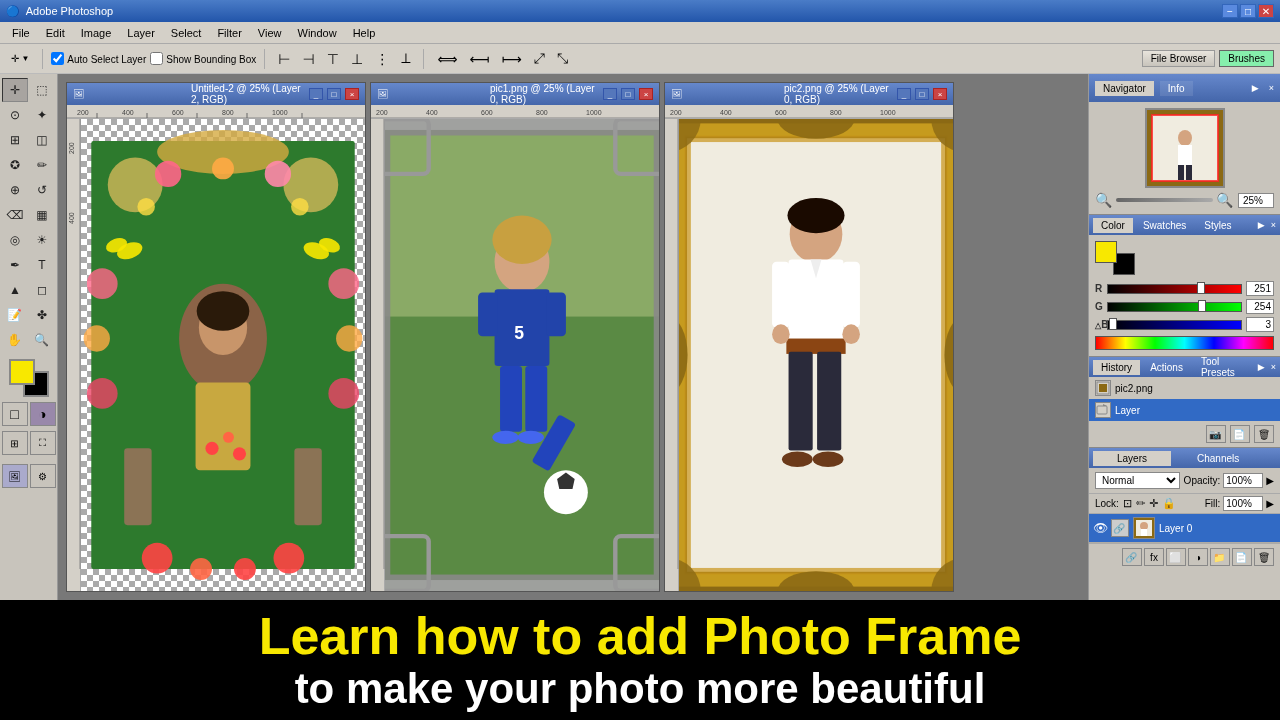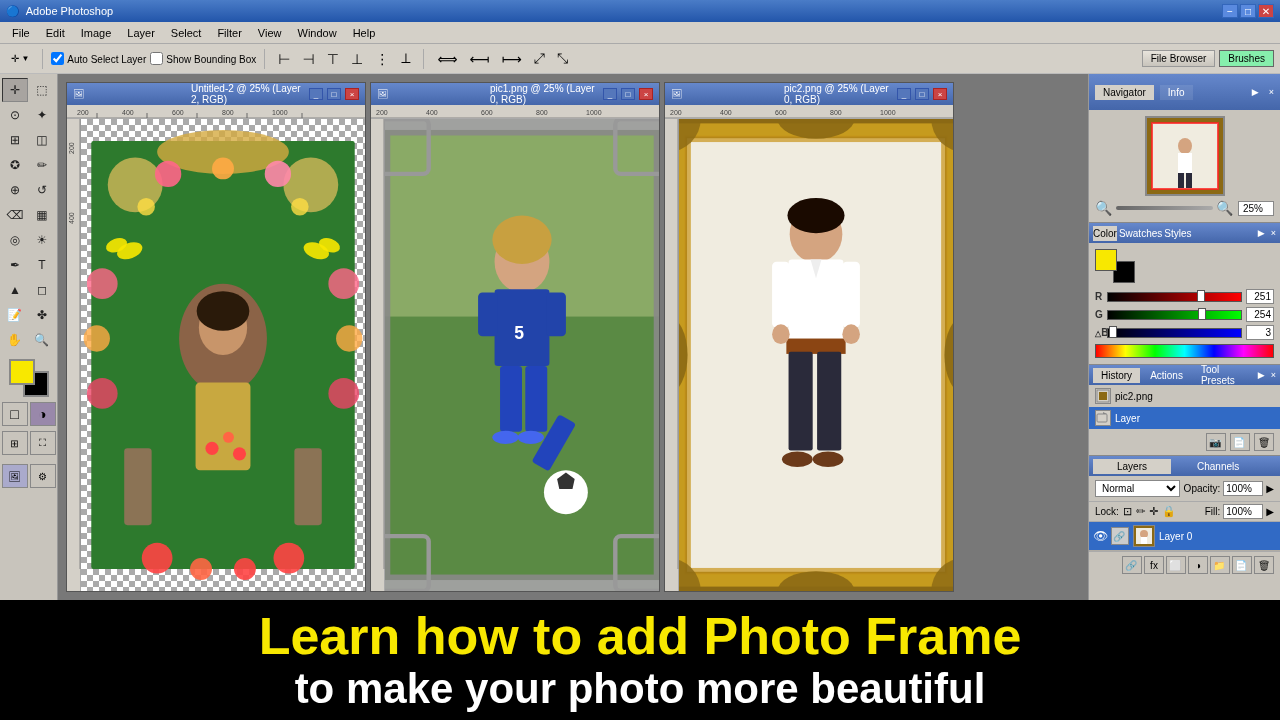--- a/index.html
+++ b/index.html
@@ -151,21 +151,21 @@
       flex-direction: column;
     }
 
     
     #navigator-panel {
       background: #c8c4bc;
       border-bottom: 1px solid #888;
     }
     .navigator-header {
       background: linear-gradient(to bottom, #6688cc, #4466aa);
-      height: 36px;
+      height: 28px;
       display: flex;
       align-items: center;
       padding: 0 6px;
       color: white;
       font-size: 10px;
       gap: 6px;
     }
     .nav-tab { padding: 2px 8px; font-size: 10px; color: white; cursor: pointer; background: rgba(255,255,255,0.1); }
     .nav-tab.active { background: #d4d0c8; color: #000; }
     .navigator-content {
@@ -212,21 +212,21 @@
     .color-panel-header {
       background: linear-gradient(to bottom, #6688cc, #4466aa);
       height: 20px;
       display: flex;
       align-items: center;
       padding: 0 4px;
       color: white;
       font-size: 10px;
       gap: 2px;
     }
-    .cp-tab { padding: 2px 0; cursor: pointer; font-size: 10px; }
+    .cp-tab { padding: 2px 8px; cursor: pointer; font-size: 10px; }
     .cp-tab.active { background: #d4d0c8; color: #000; }
     .color-panel-content {
       padding: 6px;
     }
     .color-row {
       display: flex;
       align-items: center;
       gap: 4px;
       margin-bottom: 3px;
     }

